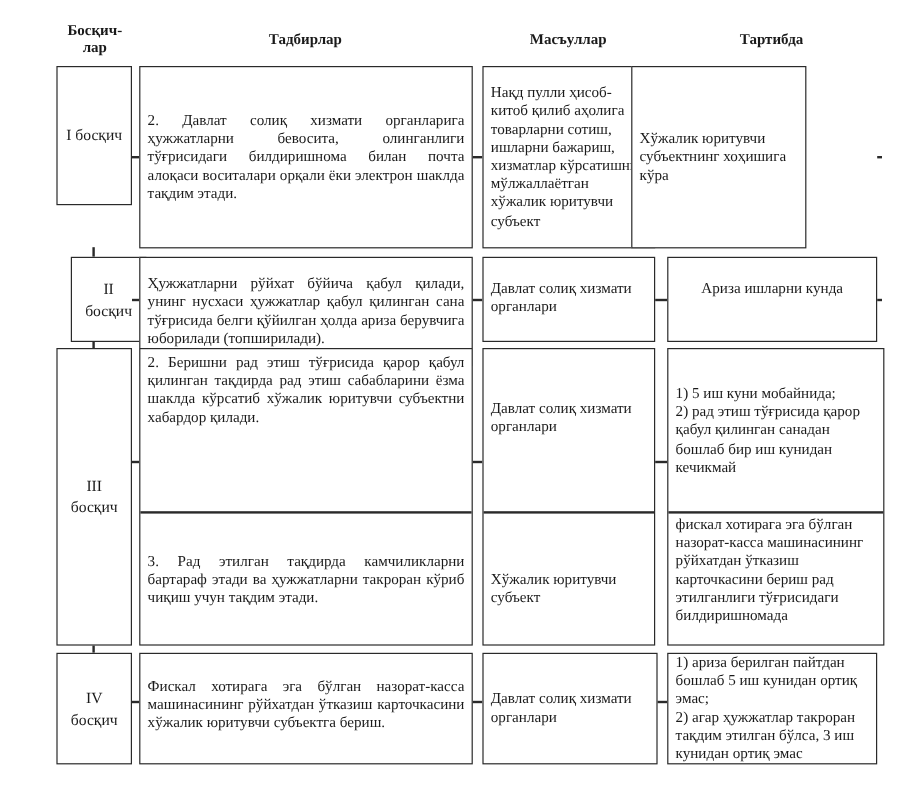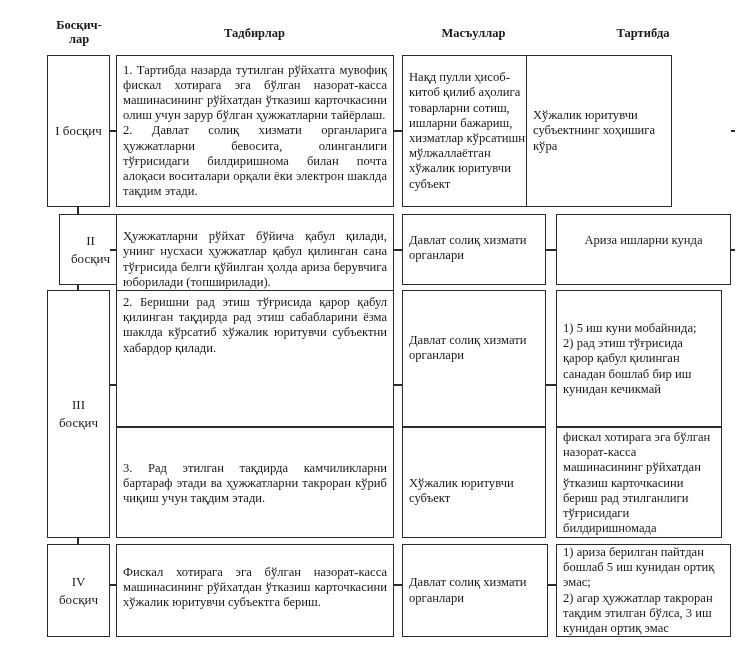--- a/index.html
+++ b/index.html
@@ -31,27 +31,26 @@
   <span>Масъуллар</span>
 </div>
 <div class="hdr" style="left:556px; top:26px; width:174px;">
   <span>Тартибда</span>
 </div>
 
 <div class="vline" style="left:77px; top:206px; height:8px;"></div>
 <div class="vline" style="left:77px; top:284px; height:6px;"></div>
 <div class="vline" style="left:77px; top:537px; height:7px;"></div>
 
-<div class="box" style="left:47px; top:55px; width:63px; height:152px;">
+<div class="box" style="left:47px; top:55px; width:63px; height:116px;">
   <div class="stage">I босқич</div>
 </div>
 <div class="hline" style="left:110px; top:130px; width:6px;"></div>
 <div class="box" style="left:116px; top:55px; width:278px; height:152px;">
   <div class="txt just">
-    <div>1. Тартибда назарда тутилган рўйхатга мувофиқ фискал хотирага эга бўлган назорат-касса машинасининг рўйхатдан ўтказиш карточкасини олиш учун зарур бўлган ҳужжатларни тайёрлаш.</div>
     <div>2. Давлат солиқ хизмати органларига ҳужжатларни бевосита, олинганлиги тўғрисидаги билдиришнома билан почта алоқаси воситалари орқали ёки электрон шаклда тақдим этади.</div>
   </div>
 </div>
 <div class="hline" style="left:394px; top:130px; width:8px;"></div>
 <div class="box" style="left:402px; top:55px; width:144px; height:152px;">
   <div class="txt center">Нақд пулли ҳисоб-китоб қилиб аҳолига товарларни сотиш, ишларни бажариш, хизматлар кўрсатишни мўлжаллаётган хўжалик юритувчи субъект</div>
 </div>
 <div class="hline" style="left:546px; top:130px; width:10px;"></div>
 <div class="box" style="left:526px; top:55px; width:146px; height:152px;">
   <div class="txt center">Хўжалик юритувчи субъектнинг хоҳишига кўра</div>
@@ -90,21 +89,21 @@
     <div>3. Рад этилган тақдирда камчиликларни бартараф этади ва ҳужжатларни такроран кўриб чиқиш учун тақдим этади.</div>
   </div>
 </div>
 <div class="hline" style="left:394px; top:384px; width:8px;"></div>
 <div class="box" style="left:402px; top:290px; width:144px; height:248px; display:block;">
   <div class="txt center" style="position:absolute; top:42px; left:0; right:0;">Давлат солиқ хизмати органлари</div>
   <div class="split" style="left:0; right:0; top:135px;"></div>
   <div class="txt center" style="position:absolute; top:185px; left:0; right:0;">Хўжалик юритувчи субъект</div>
 </div>
 <div class="hline" style="left:546px; top:384px; width:10px;"></div>
-<div class="box" style="left:556px; top:290px; width:166px; height:248px; display:block;">
+<div class="box" style="left:556px; top:290px; width:181px; height:248px; display:block;">
   <div class="txt center" style="position:absolute; top:30px; left:0; right:0; white-space:pre-line;">1) 5 иш куни  мобайнида;
 2) рад этиш тўғрисида қарор қабул қилинган санадан бошлаб бир иш кунидан кечикмай</div>
   <div class="split" style="left:0; right:0; top:135px;"></div>
   <div class="txt center" style="position:absolute; top:139px; left:0; right:0;">фискал хотирага эга бўлган назорат-касса машинасининг рўйхатдан ўтказиш карточкасини бериш рад этилганлиги тўғрисидаги билдиришномада</div>
 </div>
 
 <div class="box" style="left:47px; top:544px; width:63px; height:93px;">
   <div class="stage" style="width:40px;">IV босқич</div>
 </div>
 <div class="hline" style="left:110px; top:584px; width:6px;"></div>

